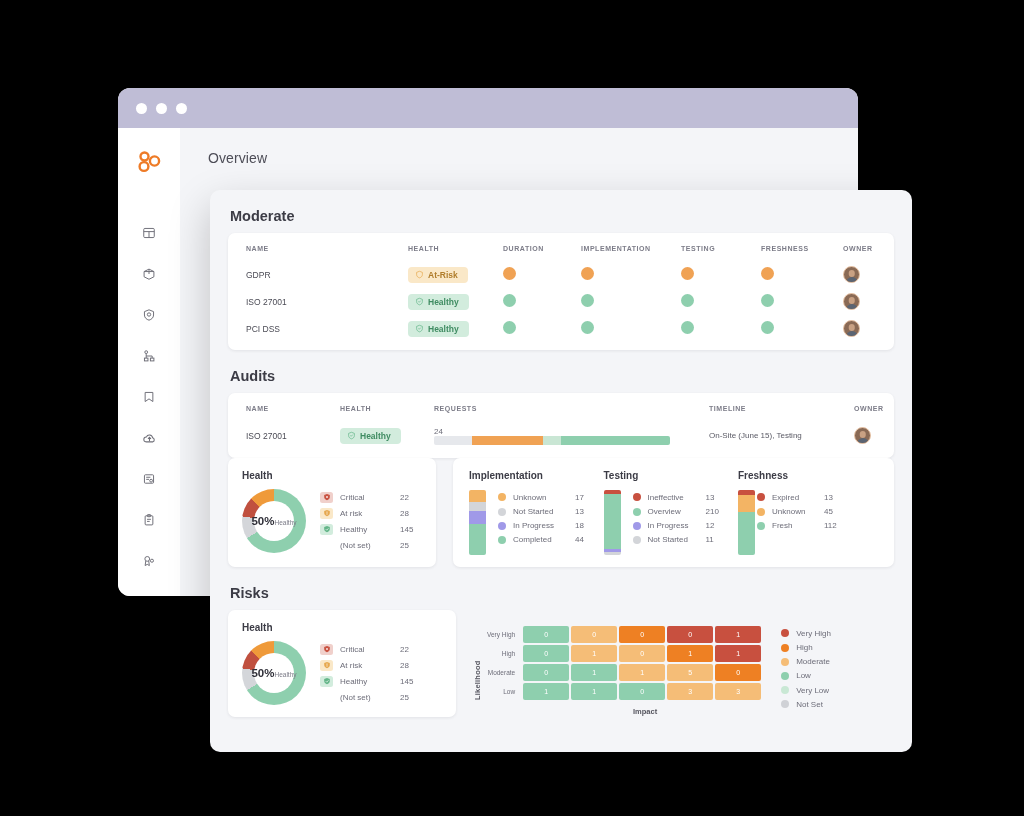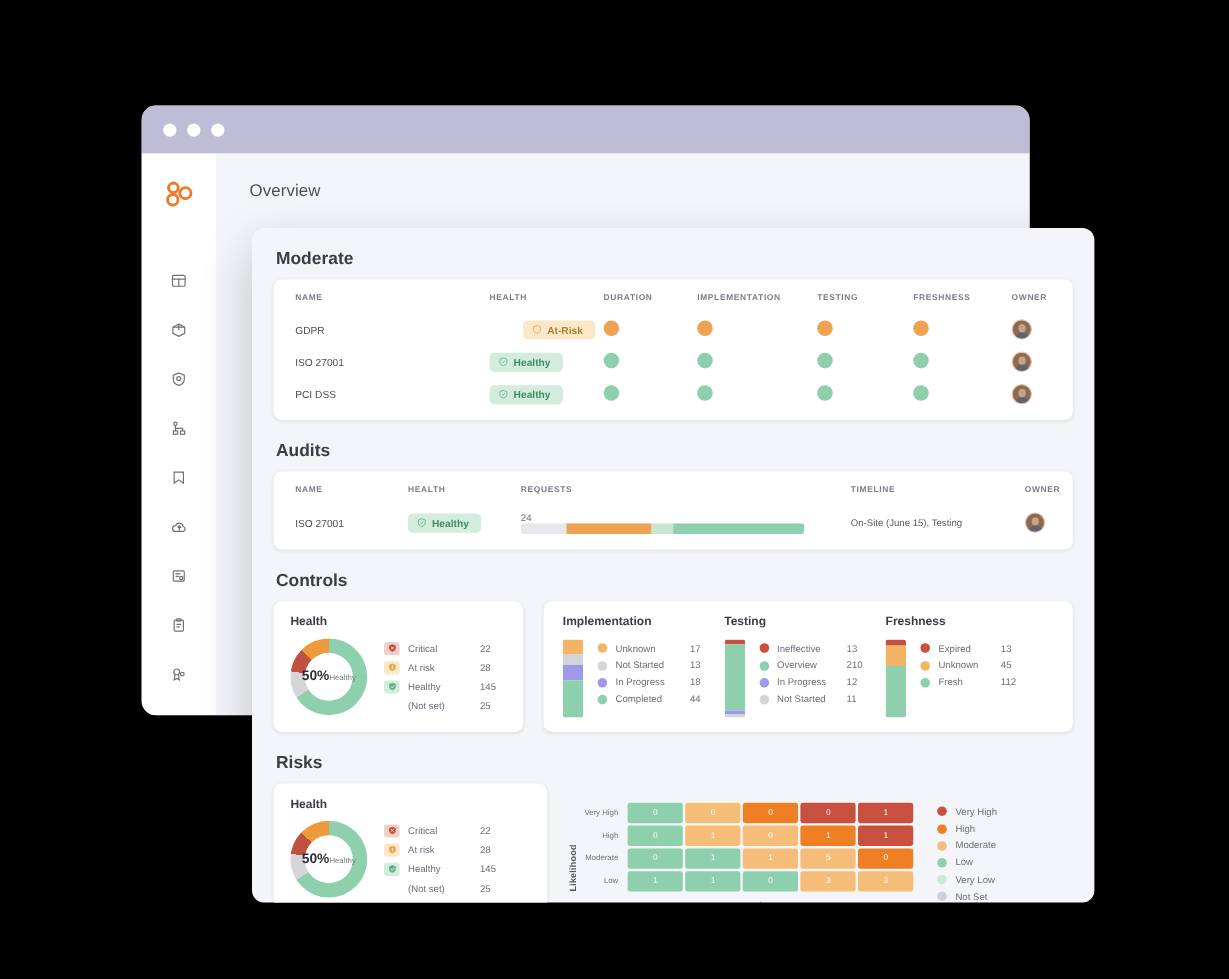--- a/index.html
+++ b/index.html
@@ -72,21 +72,21 @@
   table.grid td {
     font-size: 8.5px; color: #4b4b55; padding: 5px 0; vertical-align: middle;
   }
   .pad-l { padding-left: 18px !important; }
 
   .chip {
     display: inline-flex; align-items: center; gap: 4px;
     padding: 3px 10px 3px 7px; border-radius: 4px;
     font-size: 8.5px; font-weight: bold;
   }
-  .chip.at-risk { background: #fae8c8; color: #b07d2b; margin-left: 28px; }
+  .chip.at-risk { background: #fae8c8; color: #b07d2b; }
   .chip.healthy { background: #d2ecdd; color: #3f8c62; }
   .chip svg { width: 9px; height: 9px; display: block; }
 
   .status-dot { width: 13px; height: 13px; border-radius: 50%; display: inline-block; }
 
   .avatar {
     width: 17px; height: 17px; border-radius: 50%;
     background: #8a6a55; display: block; position: relative;
     overflow: hidden; border: 1.2px solid #e9c4a6;
   }
@@ -357,21 +357,20 @@
                 <span class="avatar">
                   <i></i>
                   <b></b>
                 </span>
               </td>
             </tr>
           </tbody>
       </table>
     </div>
 
-    <div class="section-title" style="margin-top:18px;">Controls</div>
     <div style="display:flex; gap:17px;">
 
       <div class="card" style="width:208px; padding:12px 14px;">
         <div style="font-size:10px;font-weight:bold;color:#3c3c46;margin-bottom:8px;">Health</div>
         <div style="display:flex; align-items:center; gap:14px;">
           <div class="donut-wrap">
             <div class="donut" id="donut-controls" style="background: conic-gradient(rgb(142, 207, 174) 0%, rgb(142, 207, 174) 65.91%, rgb(212, 214, 218) 65.91%, rgb(212, 214, 218) 77.27%, rgb(192, 80, 63) 77.27%, rgb(192, 80, 63) 87.27%, rgb(239, 154, 58) 87.27%, rgb(239, 154, 58) 100%);"></div>
             <div class="donut-hole">
               <div class="donut-pct">50%</div>
               <div class="donut-sub">Healthy</div>
@@ -479,21 +478,21 @@
                 <div class="dot-legend">
                   <span class="d" style="background:#d3d5d9"></span>
                   <span style="width:58px">Not Started</span>
                   <span>11</span>
                 </div>
               </div>
           </div>
         </div>
         <div style="flex:0 0 140px;">
           <div style="font-size:10px;font-weight:bold;color:#3c3c46;margin-bottom:9px;">Freshness</div>
-          <div style="display:flex; gap:12px;">
+          <div style="display:flex; gap:2px;">
             <div class="stack" id="stack-freshness" style="height:65px;">
                 <span style="background: rgb(200, 80, 63); height: 7.64706%;"></span>
                 <span style="background: rgb(243, 180, 100); height: 26.4706%;"></span>
                 <span style="background: rgb(142, 207, 174); height: 65.8824%;"></span>
               </div>
             <div id="freshness-legend">
                 <div class="dot-legend">
                   <span class="d" style="background:#c8503f"></span>
                   <span style="width:52px">Expired</span>
                   <span>13</span>

